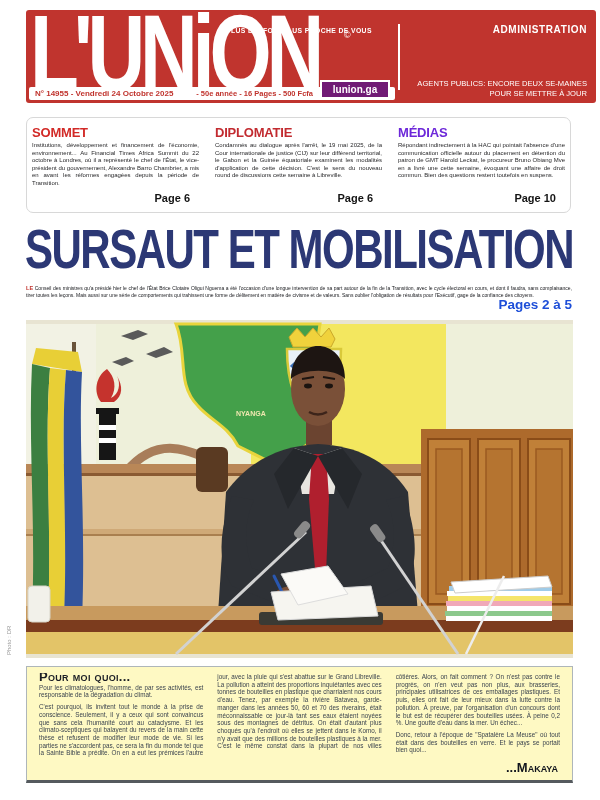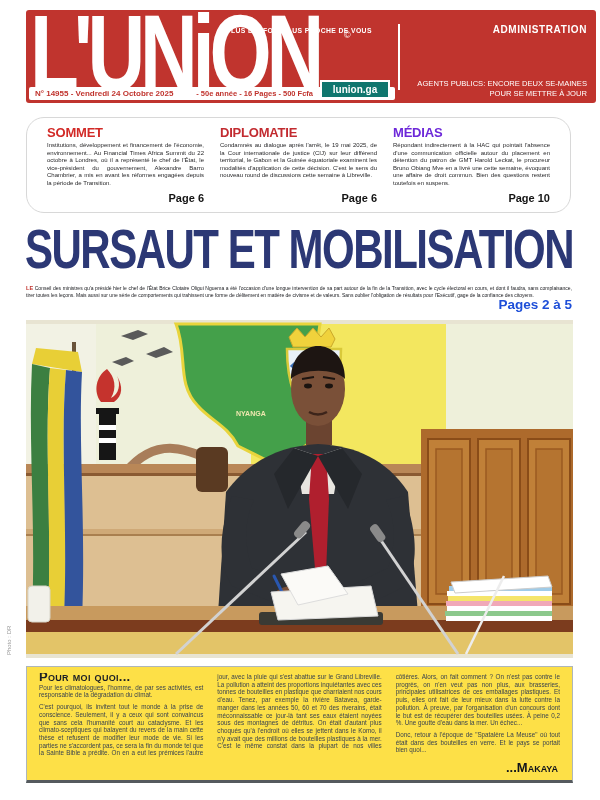--- a/index.html
+++ b/index.html
@@ -8,60 +8,60 @@
 
   
   .masthead{position:absolute;left:26px;top:10px;width:547px;height:93px;background:#c0342e;
             border-radius:3px;overflow:hidden;padding-left:23px;}
   .mast-logo{position:absolute;left:4px;top:-17px;font-size:108px;font-weight:800;color:#fff;
              letter-spacing:-7px;line-height:120px;transform:scaleX(0.74);transform-origin:left top;
              white-space:nowrap;}
   .mast-tagline{position:absolute;left:200px;top:17px;font-size:6.8px;font-weight:700;color:#fff;
                 letter-spacing:.4px;}
   .mast-copy{position:absolute;left:318px;top:20px;font-size:9px;color:#fff;}
-  .site-tab{position:absolute;left:294px;top:70px;width:70px;height:19px;background:#0f766e;
+  .site-tab{position:absolute;left:294px;top:70px;width:70px;height:19px;background:#701a75;
             border:2px solid #fff;box-sizing:border-box;display:flex;align-items:center;
             justify-content:center;font-size:10px;font-weight:800;color:#fff;z-index:3;}
   .mast-strip{position:absolute;left:3px;bottom:3px;width:366px;height:13px;background:#fff;
               border-radius:2px;display:flex;align-items:center;z-index:2;margin-top:29px;}
   .mast-issue{font-size:8px;font-weight:800;color:#c0342e;padding-left:6px;}
   .mast-edition{font-size:7.5px;font-weight:700;color:#c0342e;margin-left:auto;padding-right:82px;}
   .mast-divider{position:absolute;left:372px;top:14px;width:2px;height:66px;background:#fff;}
   .mast-right{position:absolute;left:388px;right:9px;top:14px;text-align:right;color:#fff;}
   .mast-rubric{font-size:10px;font-weight:800;letter-spacing:.6px;margin-bottom:7px;}
   .mast-rtitle{font-size:7.6px;line-height:9.6px;font-weight:500;margin-top:44px;}
   .mast-rpage{font-size:10.5px;font-weight:800;margin-top:8px;}
 
   
   .summary{position:absolute;left:26px;top:117px;width:545px;height:96px;border:1px solid #d8d8d8;
-           border-radius:18px;background:#fff;display:flex;gap:16px;padding:7px 20px;box-sizing:border-box;}
+           border-radius:7px;background:#fff;display:flex;gap:16px;padding:7px 5px;box-sizing:border-box;}
   .sum-col{flex:1;position:relative;}
   .sum-title{font-size:13px;font-weight:800;letter-spacing:-.2px;margin-bottom:2px;}
   .t-red{color:#d22a27;} .t-crimson{color:#c22b30;} .t-green{color:#6d28d9;}
   .sum-body{font-size:6px;line-height:7.6px;text-align:justify;color:#28282a;}
-  .sum-page{position:absolute;right:0;bottom:1px;font-size:11px;font-weight:800;color:#141414;text-align:right;}
+  .sum-page{position:absolute;right:9px;bottom:1px;font-size:11px;font-weight:800;color:#141414;text-align:right;}
 
   
   .headline{position:absolute;left:25px;top:219px;font-size:56px;font-weight:800;color:#2c3875;
             letter-spacing:-2px;line-height:60px;transform:scaleX(0.75);transform-origin:left top;
             white-space:nowrap;}
   .deck{position:absolute;left:26px;top:285px;width:546px;font-size:5px;line-height:7.4px;
         text-align:justify;color:#17181c;}
   .deck-lead{color:#c0342e;font-weight:800;font-size:5.6px;}
   .pages-label{position:absolute;right:28px;top:297px;font-size:13.5px;font-weight:800;color:#1d4ed8;}
 
   
   .photo-frame{position:absolute;left:26px;top:320px;width:547px;height:338px;overflow:hidden;
                background:#e8e4d2;}
   .photo-frame svg{display:block;}
   .photo-credit{position:absolute;left:6px;top:655px;transform:rotate(-90deg);
                 transform-origin:top left;font-size:6px;color:#9a9a9a;white-space:nowrap;}
 
   
-  .chron{position:absolute;left:26px;top:666px;width:547px;height:117px;background:#fde047;
+  .chron{position:absolute;left:26px;top:666px;width:547px;height:117px;background:#fef9c3;
          border:1px solid #aeb6ba;border-bottom:3px solid #555a5e;box-sizing:border-box;
          padding:6px 12px 4px;}
   .chron-title{font-variant:small-caps;font-size:13px;font-weight:800;color:#1c1f26;
                letter-spacing:.3px;margin:0 0 3px;}
   .chron-cols{column-count:3;column-gap:14px;height:90px;overflow:hidden;font-size:6.3px;
               line-height:7.7px;text-align:justify;color:#3a434e;}
   .chron-cols p{margin:0 0 4px;}
   .chron-sign{position:absolute;right:14px;bottom:5px;font-variant:small-caps;font-size:13px;
               font-weight:800;color:#10141c;}
 </style>

